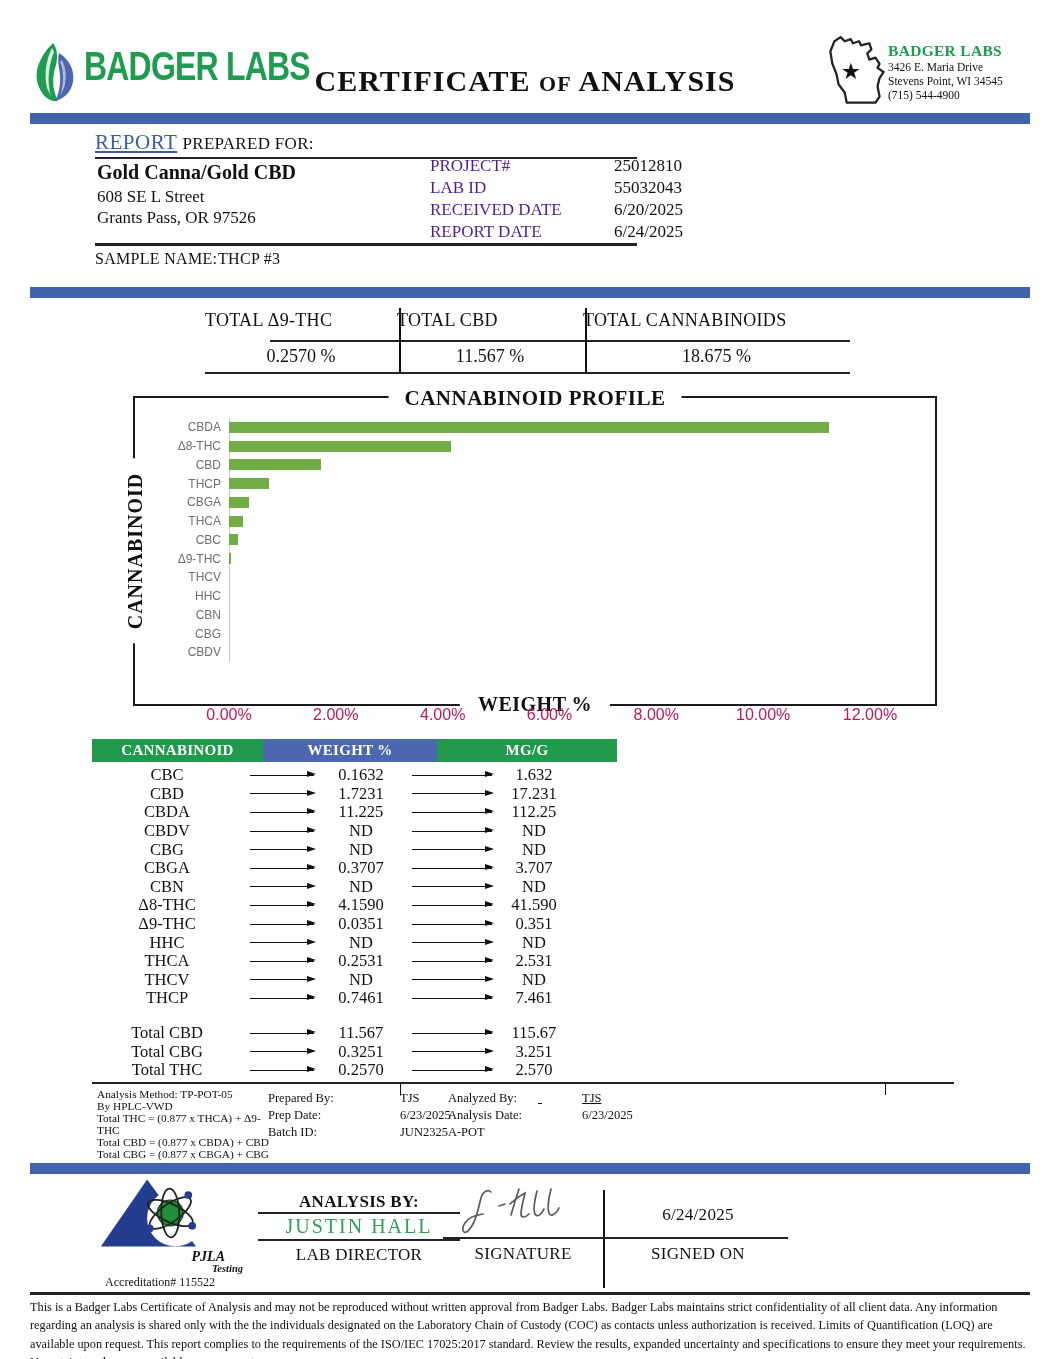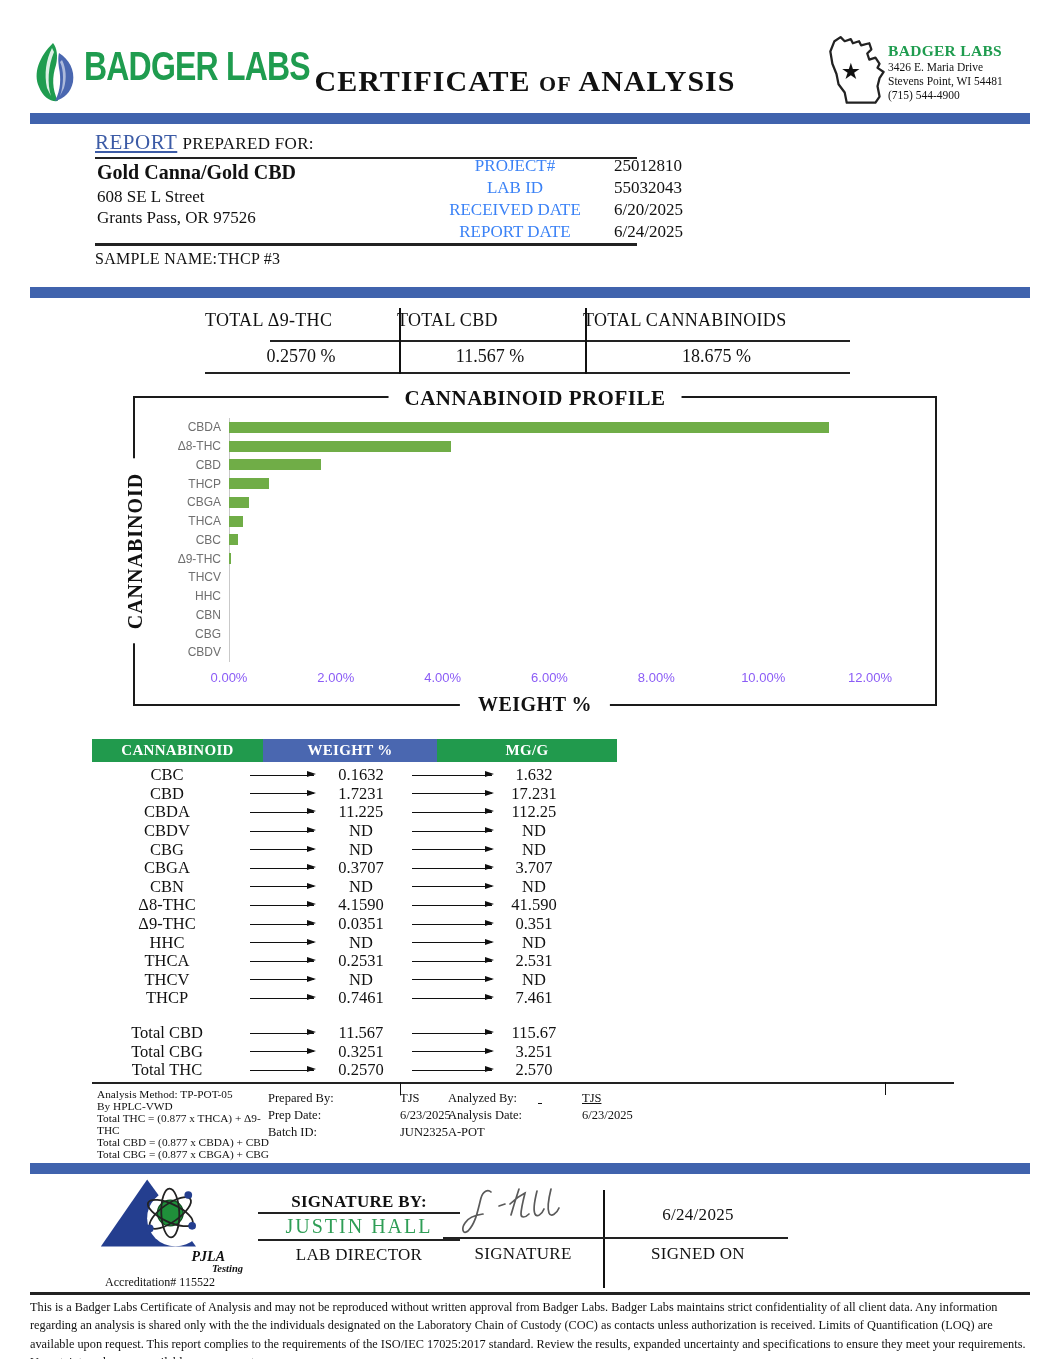--- a/index.html
+++ b/index.html
@@ -15,21 +15,21 @@
   .coa-of{font-size:22px;}
   .badge-name{font-weight:700;font-size:15.5px;color:#1f9c4f;letter-spacing:.3px;}
   .badge-line{font-size:11.5px;line-height:14px;color:#111;}
   
   .rep-head{font-size:21px;}
   .rep-word{color:#3c5ba6;text-decoration:underline;letter-spacing:.5px;}
   .rep-sub{color:#111;font-size:17px;letter-spacing:.3px;}
   .hline{position:absolute;background:#222;}
   .client-name{font-weight:700;font-size:20px;}
   .client-line{font-size:17px;}
-  .fld-label{color:#3b82f6;font-size:17px;text-align:center;display:inline-block;width:170px;}
+  .fld-label{color:#4c1d95;font-size:17px;text-align:left;display:inline-block;width:170px;}
   .fld-value{color:#111;font-size:17px;margin-left:10px;}
   .sample-label{font-size:16px;letter-spacing:.3px;}
   
   .tot-label{font-size:18px;letter-spacing:.3px;text-align:left;}
   .tot-value{font-size:18px;text-align:center;}
   .vline{position:absolute;background:#111;}
   
   .chartbox{position:absolute;left:133px;top:396px;width:800px;height:306px;border:2px solid #1a1a1a;}
   .chart-title{position:absolute;top:0;left:50%;transform:translate(-50%,-50%);background:#fff;
                padding:0 16px;font-weight:700;font-size:21px;letter-spacing:.5px;white-space:nowrap;}
@@ -39,21 +39,21 @@
                writing-mode:vertical-rl;background:#fff;padding:14px 0;font-weight:700;font-size:20px;
                letter-spacing:1px;white-space:nowrap;}
   .plot{position:absolute;left:0;top:20px;right:6px;height:244px;}
   .crow{display:flex;height:18.75px;align-items:center;}
   .clabel{width:86px;text-align:right;padding-right:8px;font-family:"Liberation Sans",sans-serif;
           font-size:12px;color:#6f6f6f;flex:none;}
   .cbar{height:11px;background:#70ad47;flex:none;}
   .axisline{position:absolute;left:94px;top:20px;height:244px;width:1px;background:#c9c9c9;}
   .tickrow{position:absolute;left:0;top:272px;right:0;height:16px;}
   .tick{position:absolute;transform:translateX(-50%);font-family:"Liberation Sans",sans-serif;
-        font-size:13px;color:#8b5cf6;white-space:nowrap;}
+        font-size:16px;color:#be185d;white-space:nowrap;margin-top:36px;}
   
   .thead{position:absolute;left:92px;top:739px;display:grid;grid-template-columns:171px 174px 180px;height:23px;}
   .thcell{color:#fff;font-weight:700;font-size:15px;text-align:center;line-height:23px;letter-spacing:.3px;}
   .th-green{background:#219a4d;}
   .th-blue{background:#4a67b0;}
   .tbody{position:absolute;left:92px;top:766px;width:525px;}
   .trow{display:grid;grid-template-columns:150px 76px 86px 92px 76px;height:18.6px;align-items:center;}
   .tcell{text-align:center;font-size:16.5px;line-height:18px;}
   .arr{align-self:center;height:0;border-top:1.6px solid #101010;position:relative;margin:0 4px 0 8px;}
   .arr::after{content:"";position:absolute;right:-2px;top:-4.6px;width:0;height:0;
@@ -89,21 +89,21 @@
     <span>ANALYSIS</span>
   </div>
 
   <svg class="abs" style="left:820px;top:33px;" width="74" height="80" viewBox="0 0 72 78">
     <path d="M14,8 L20,4 L24,8 L30,6 L32,10 L38,8 L40,12 L48,10 L50,16 L46,20 L48,26 L54,24 L58,30 L56,34 L62,38 L58,44 L56,52 L58,62 L54,68 L26,68 L24,58 L18,50 L16,40 L12,30 L10,18 Z" fill="#ffffff" stroke="#222" stroke-width="2.2" stroke-linejoin="round"></path>
     <text x="30" y="45" font-size="22" fill="#111" text-anchor="middle">★</text>
   </svg>
   <div class="abs" style="left:888px;top:42px;width:150px;">
     <div class="badge-name">BADGER LABS</div>
     <div class="badge-line">3426 E. Maria Drive</div>
-    <div class="badge-line">Stevens Point, WI 54481</div>
+    <div class="badge-line">Stevens Point, WI 34545</div>
     <div class="badge-line">(715) 544-4900</div>
   </div>
 
   <div class="bluebar" style="top:113px;"></div>
 
   <div class="abs rep-head" style="left:95px;top:130px;">
     <span class="rep-word">REPORT</span>
     <span class="rep-sub">PREPARED FOR:</span>
   </div>
   <div class="hline" style="left:95px;top:157px;width:542px;height:2.4px;"></div>
@@ -393,21 +393,21 @@
     <ellipse cx="58" cy="28" rx="19" ry="7" fill="none" stroke="#222" stroke-width="1.4" transform="rotate(-35 58 28)"></ellipse>
     <ellipse cx="58" cy="28" rx="19" ry="7" fill="none" stroke="#222" stroke-width="1.4" transform="rotate(88 58 28)"></ellipse>
     <circle cx="72" cy="14" r="3" fill="#243e8f"></circle>
     <circle cx="42" cy="40" r="3" fill="#243e8f"></circle>
     <circle cx="75" cy="38" r="3" fill="#243e8f"></circle>
   </svg>
   <div class="abs pjla-t" style="left:95px;top:1249px;width:130px;font-size:14px;">PJLA</div>
   <div class="abs pjla-t" style="left:113px;top:1263px;width:130px;font-size:10.5px;">Testing</div>
   <div class="abs" style="left:95px;top:1275px;width:130px;font-size:12px;text-align:center;">Accreditation# 115522</div>
 
-  <div class="abs appr-label" style="left:258px;top:1192px;width:202px;font-weight:700;">SIGNATURE BY:</div>
+  <div class="abs appr-label" style="left:258px;top:1192px;width:202px;font-weight:700;">ANALYSIS BY:</div>
   <div class="hline" style="left:258px;top:1212px;width:202px;height:2px;"></div>
   <div class="abs appr-name" style="left:258px;top:1215px;width:202px;">JUSTIN HALL</div>
   <div class="hline" style="left:258px;top:1239px;width:202px;height:2px;"></div>
   <div class="abs appr-label" style="left:258px;top:1245px;width:202px;">LAB DIRECTOR</div>
 
   <svg class="abs" style="left:455px;top:1182px;" width="140" height="55" viewBox="0 0 140 55">
     <g fill="none" stroke="#5a5a5a" stroke-width="1.7" stroke-linecap="round">
       <path d="M36,10 C33,7 28,9 26,16 C23,27 21,41 13,49 C8,53 6,47 10,41 C13,36 20,33 28,32"></path>
       <path d="M44,24 L50,22"></path>
       <path d="M64,7 C61,16 58,26 56,33 M55,22 C60,17 66,13 70,11 C68,19 66,27 66,32 C66,36 70,36 74,32"></path>

